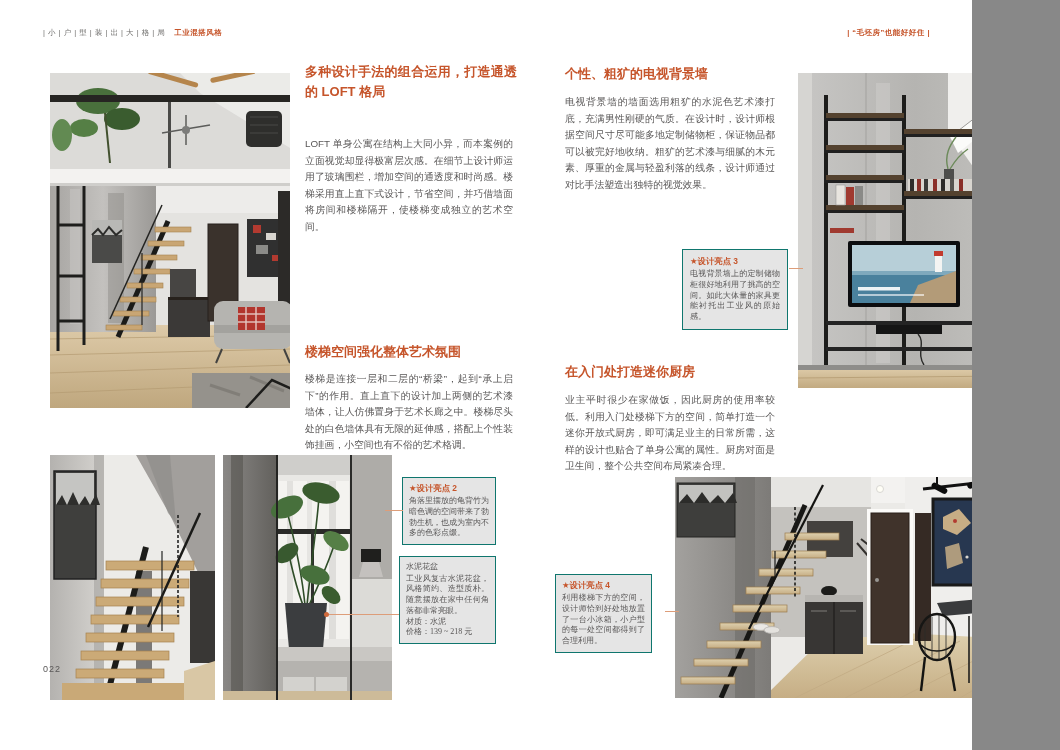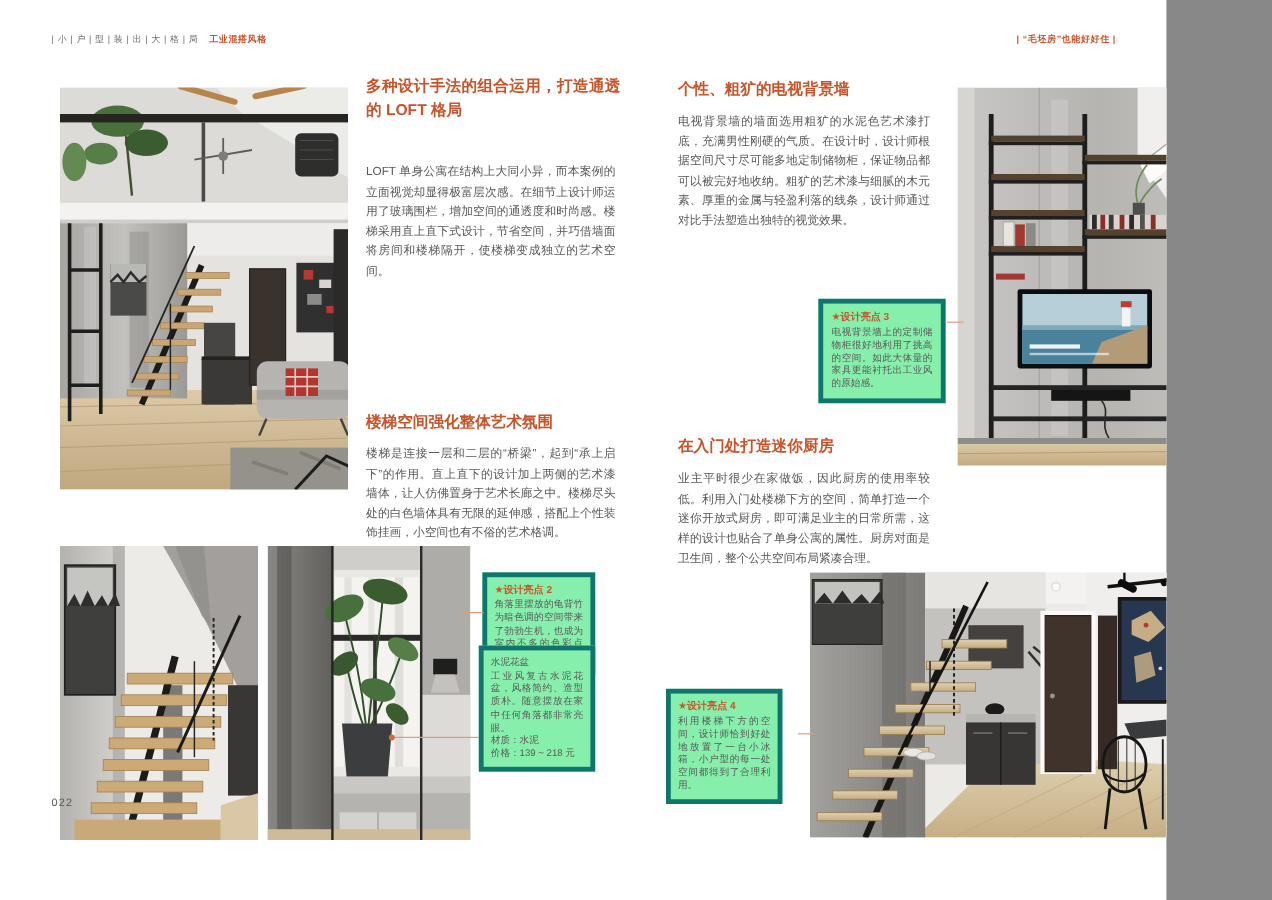--- a/index.html
+++ b/index.html
@@ -7,21 +7,21 @@
     position:relative;width:972px;height:750px;background:#ffffff;
     font-family:"Liberation Sans","DejaVu Sans",sans-serif;overflow:hidden;
   }
   .abs{position:absolute;}
   .hdr{font-size:7.5px;letter-spacing:.5px;white-space:nowrap;}
   .hdr-title{color:#6f6e6c;}
   .hdr-tag{color:#c6552b;font-weight:bold;margin-left:9px;}
   .hdr-right{color:#c6552b;font-weight:bold;}
   .heading{color:#c6552b;font-weight:bold;font-size:13px;line-height:1.5;text-align:justify;}
   .body-text{color:#595757;font-size:9.8px;line-height:16.6px;text-align:justify;}
-  .callout{box-sizing:border-box;border:4px solid #0f766e;background:#86efac;padding:5px 6px;color:#595757;font-size:8px;line-height:1.34;text-align:justify;}
+  .callout{box-sizing:border-box;border:1px solid #0f766e;background:#e5e5e5;padding:5px 6px;color:#595757;font-size:8px;line-height:1.34;text-align:justify;}
   .callout .ctitle{color:#c6552b;font-weight:bold;font-size:8.4px;display:block;margin-bottom:2px;white-space:nowrap;}
   .product .ptitle{display:block;margin-bottom:1px;}
   .pagenum{font-size:9px;color:#595757;letter-spacing:1px;}
   .hline{position:absolute;height:1px;background:#dd9d79;z-index:5;}
   .dot{position:absolute;width:5px;height:5px;border-radius:50%;background:#cf6a3c;z-index:6;}
   .photo{position:absolute;display:block;}
 </style>
 </head>
 <body>
 
@@ -240,21 +240,21 @@
     <rect y="236" width="169" height="9" fill="#cdbb99"></rect>
     <line x1="54" y1="0" x2="54" y2="245" stroke="#242422" stroke-width="2"></line>
     <line x1="128" y1="0" x2="128" y2="245" stroke="#2a2a28" stroke-width="2"></line>
   </svg>
 
   <div class="abs callout" style="left:402px;top:477px;width:94px;">
     <span class="ctitle">★设计亮点 2</span>
     <span>角落里摆放的龟背竹为暗色调的空间带来了勃勃生机，也成为室内不多的色彩点缀。</span>
   </div>
 
-  <div class="abs callout product" style="left:399px;top:538px;width:97px;">
+  <div class="abs callout product" style="left:399px;top:556px;width:97px;font-family:Liberation Serif, serif;">
     <span class="ptitle">水泥花盆</span>
     <span>工业风复古水泥花盆，风格简约、造型质朴。随意摆放在家中任何角落都非常亮眼。</span>
     <span style="display:block;">材质：水泥</span>
     <span style="display:block;">价格：139 ~ 218 元</span>
   </div>
 
   <div class="hline" style="left:385px;top:510px;width:18px;"></div>
   <div class="dot" style="left:324px;top:612px;"></div>
   <div class="hline" style="left:328px;top:614px;width:71px;"></div>
 

